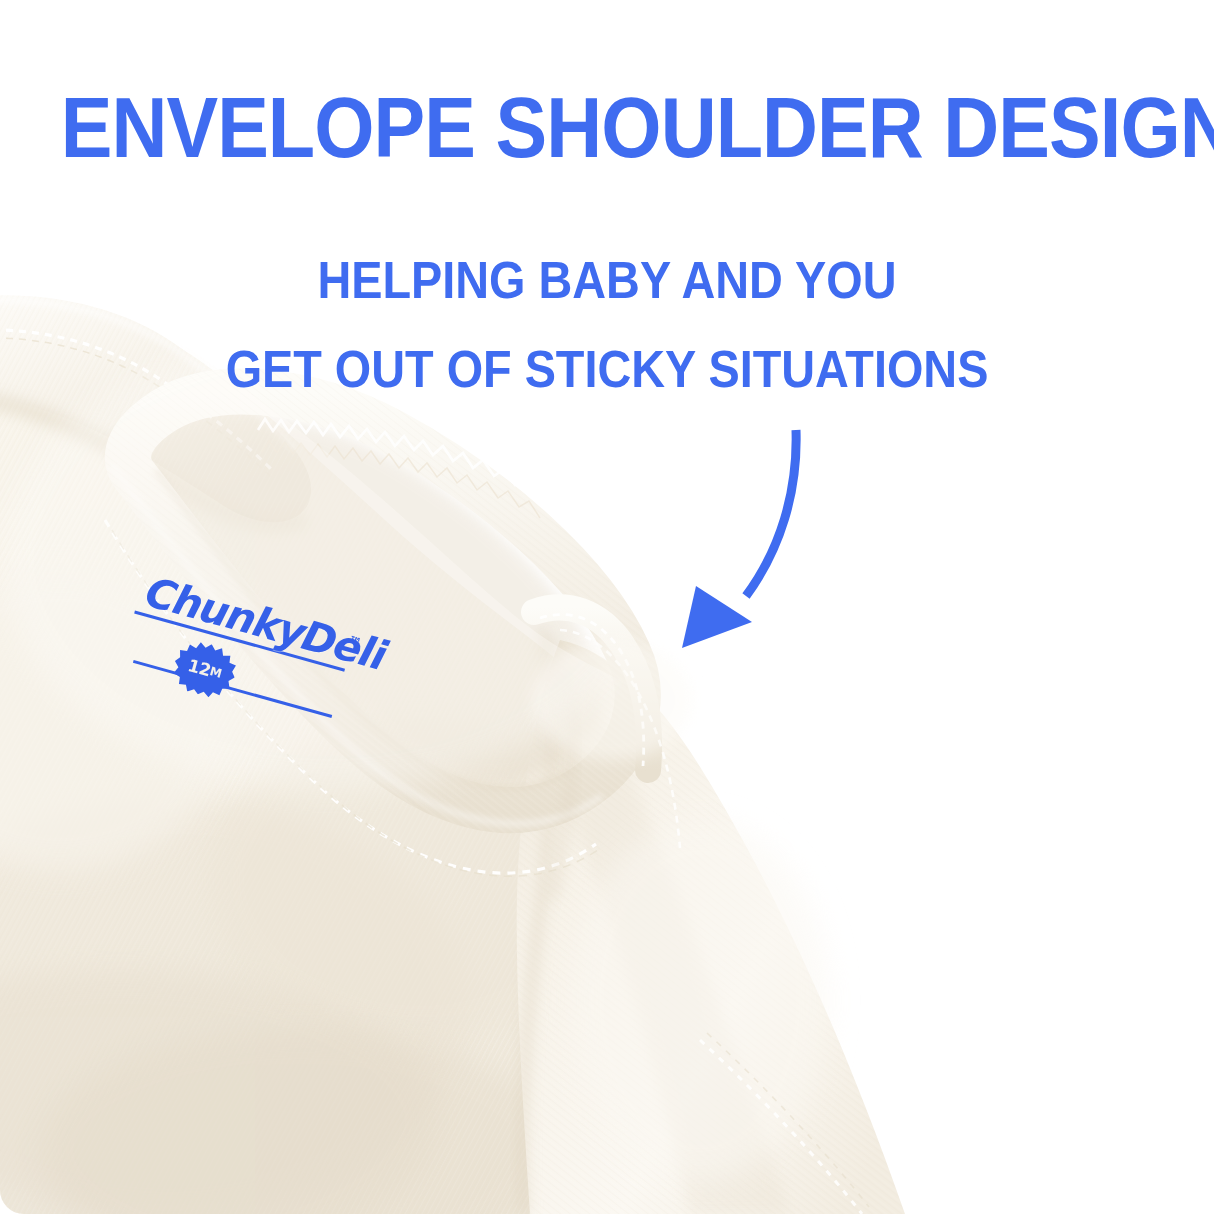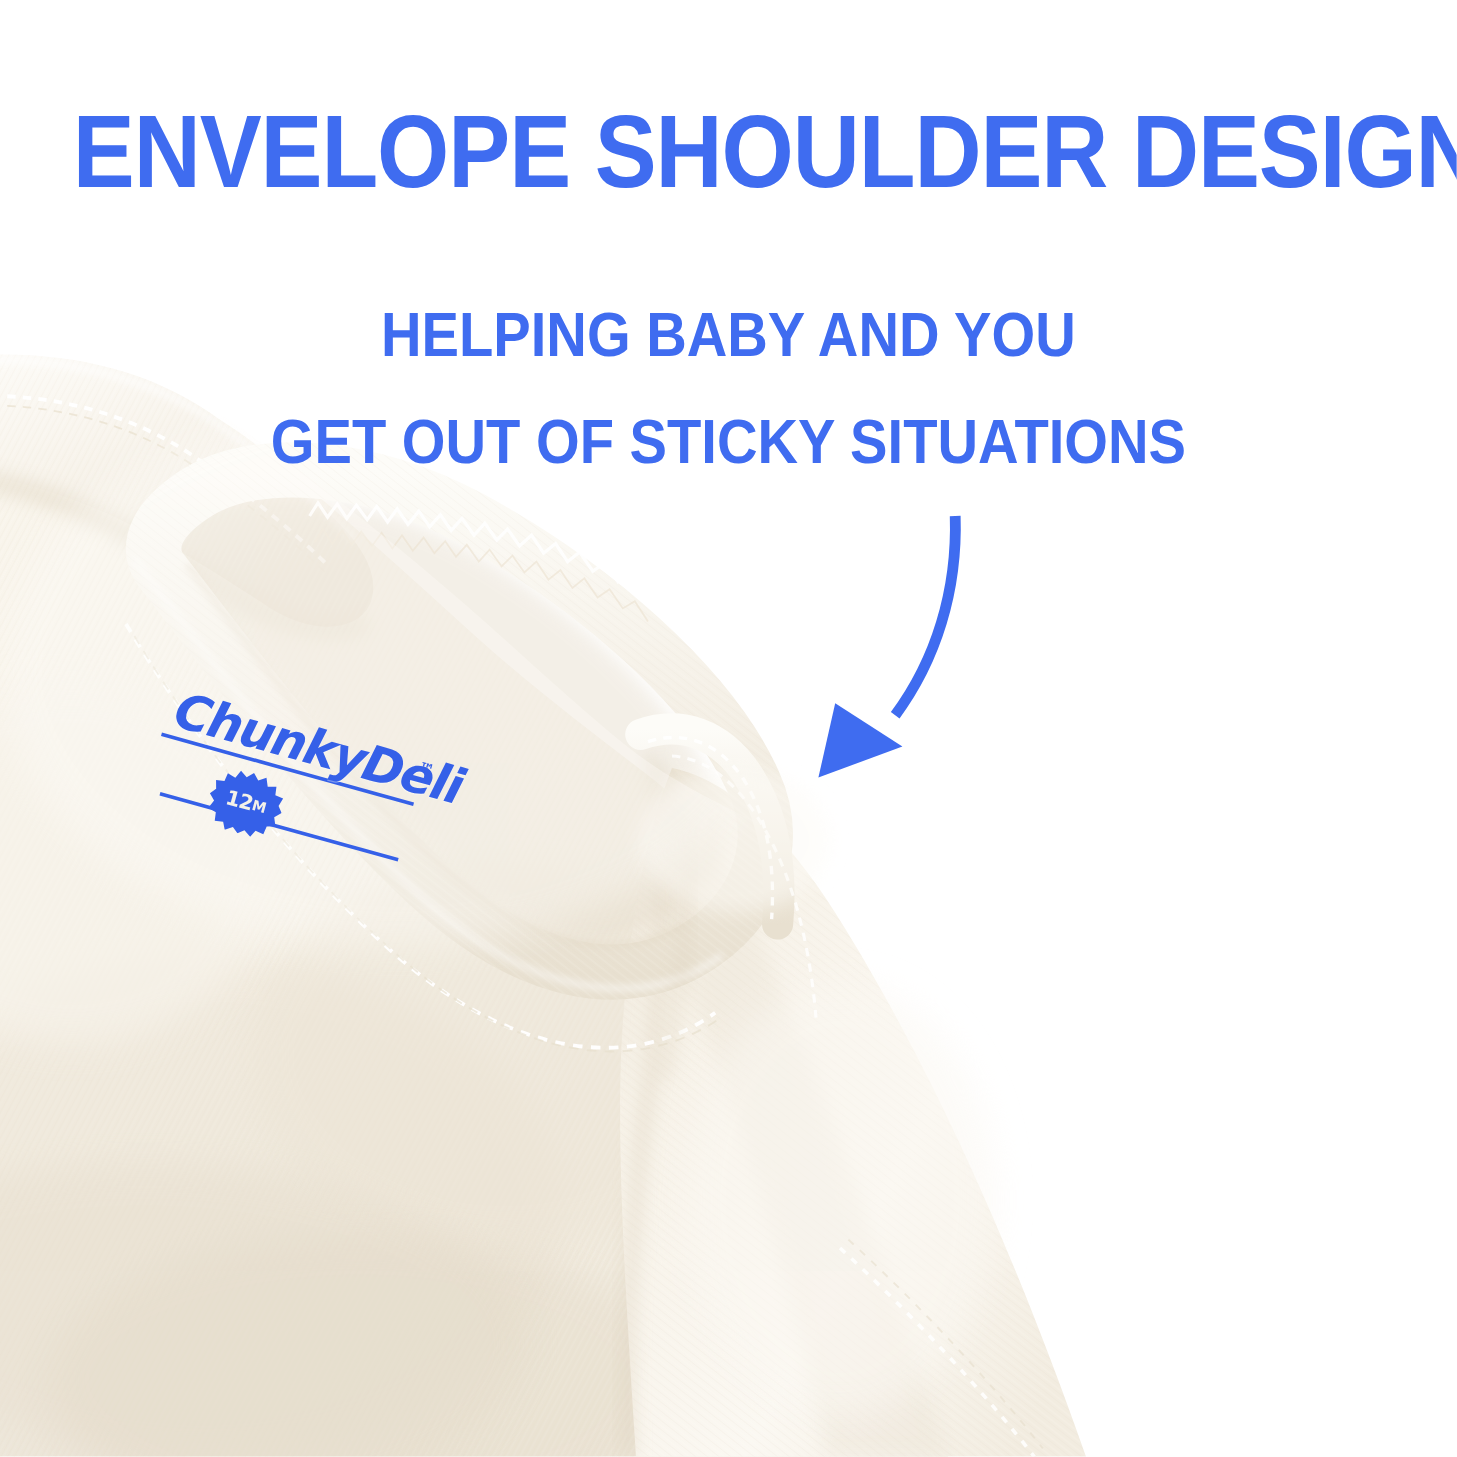--- a/index.html
+++ b/index.html
@@ -8,20 +8,21 @@
     padding: 0;
     background: #ffffff;
   }
   #stage {
     position: relative;
     width: 1214px;
     height: 1214px;
     background: #ffffff;
     overflow: hidden;
     font-family: "Liberation Sans", sans-serif;
+    border-radius: 24px;
   }
 
   
   #photo {
     position: absolute;
     left: 0; top: 0;
     width: 1214px;
     height: 1214px;
   }
 

